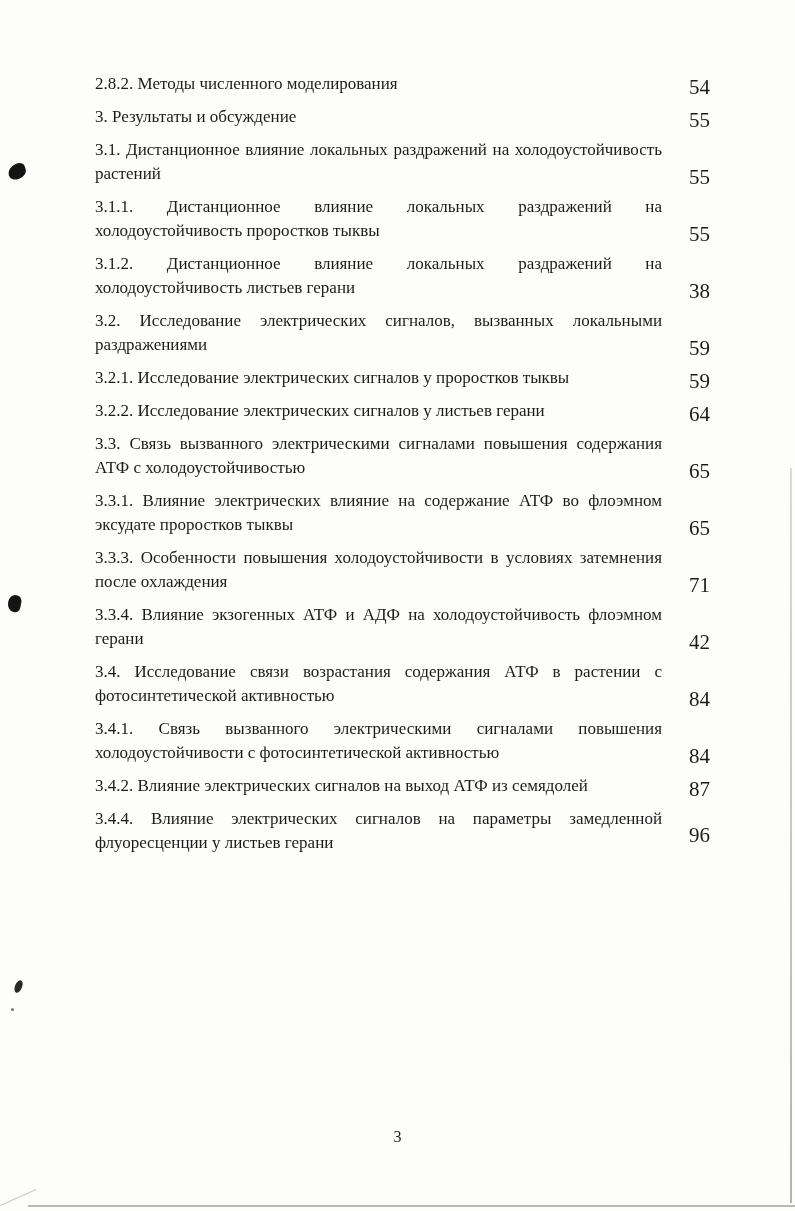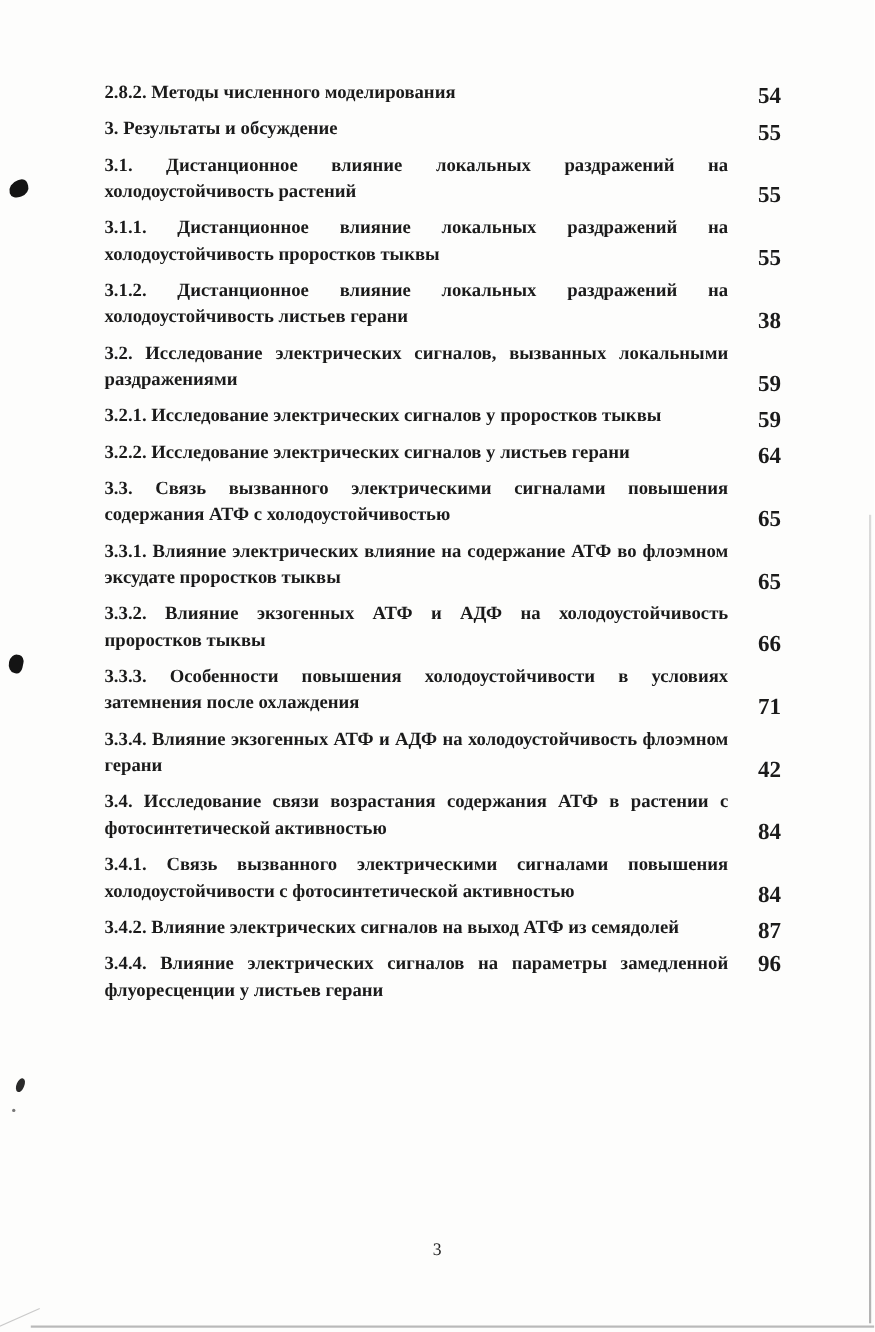--- a/index.html
+++ b/index.html
@@ -21,41 +21,41 @@
   .toc {
     position: absolute;
     left: 95px;
     top: 72px;
     width: 615px;
   }
   .toc-row {
     display: flex;
     align-items: flex-start;
     margin-bottom: 9px;
-    font-weight: bold;
   }
   .toc-text {
     flex: 1 1 auto;
     text-align: justify;
     font-size: 17px;
     line-height: 24px;
     padding-right: 10px;
   }
   .toc-page {
     flex: 0 0 38px;
     width: 38px;
     text-align: right;
     font-size: 21px;
     line-height: 24px;
     align-self: flex-end;
     transform: translateY(3px);
   }
   .toc-page.top {
     align-self: flex-start;
     transform: none;
+    margin-top: 16px;
   }
 
   
   .footer {
     position: absolute;
     left: 0;
     top: 1128px;
     width: 795px;
     text-align: center;
     font-size: 16px;
@@ -176,24 +176,20 @@
       </div>
       <div class="toc-row">
         <span class="toc-text">3.3. Связь вызванного электрическими сигналами повышения содержания АТФ с холодоустойчивостью</span>
         <span class="toc-page">65</span>
       </div>
       <div class="toc-row">
         <span class="toc-text">3.3.1. Влияние электрических влияние на содержание АТФ во флоэмном эксудате проростков тыквы</span>
         <span class="toc-page">65</span>
       </div>
       <div class="toc-row">
-        <span class="toc-text">3.3.2. Влияние экзогенных АТФ и АДФ на холодоустойчивость проростков тыквы</span>
-        <span class="toc-page">66</span>
-      </div>
-      <div class="toc-row">
         <span class="toc-text">3.3.3. Особенности повышения холодоустойчивости в условиях затемнения после охлаждения</span>
         <span class="toc-page">71</span>
       </div>
       <div class="toc-row">
         <span class="toc-text">3.3.4. Влияние экзогенных АТФ и АДФ на холодоустойчивость флоэмном герани</span>
         <span class="toc-page">42</span>
       </div>
       <div class="toc-row">
         <span class="toc-text">3.4. Исследование связи возрастания содержания АТФ в растении с фотосинтетической активностью</span>
         <span class="toc-page">84</span>

